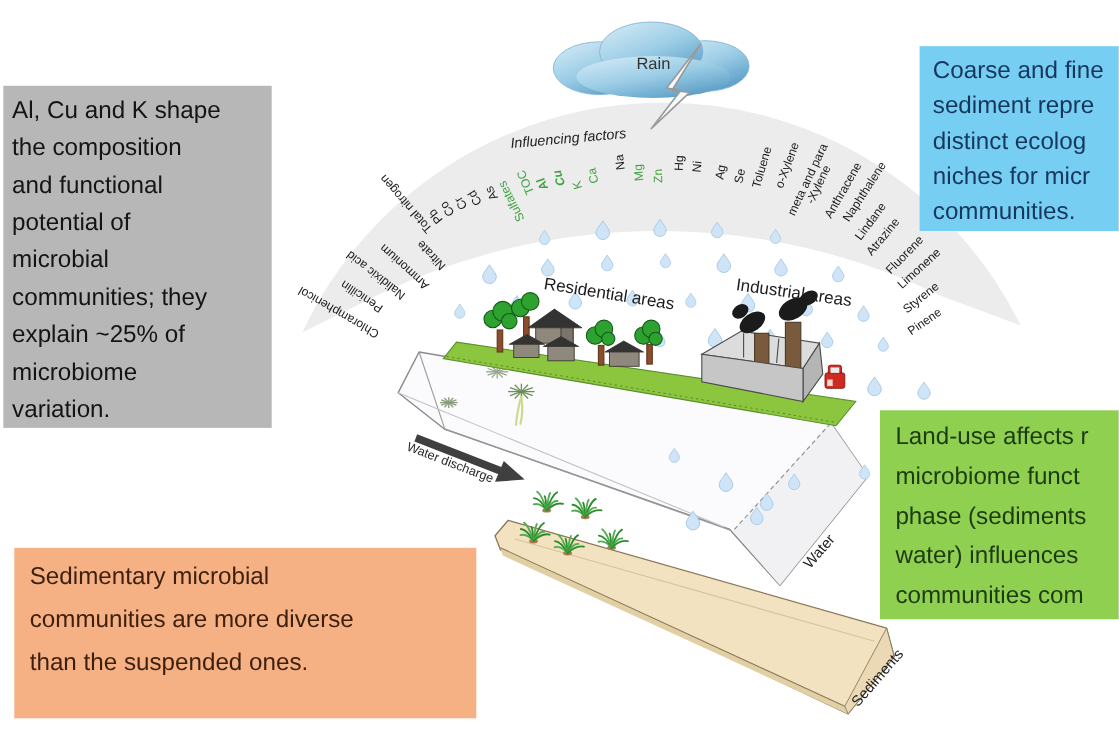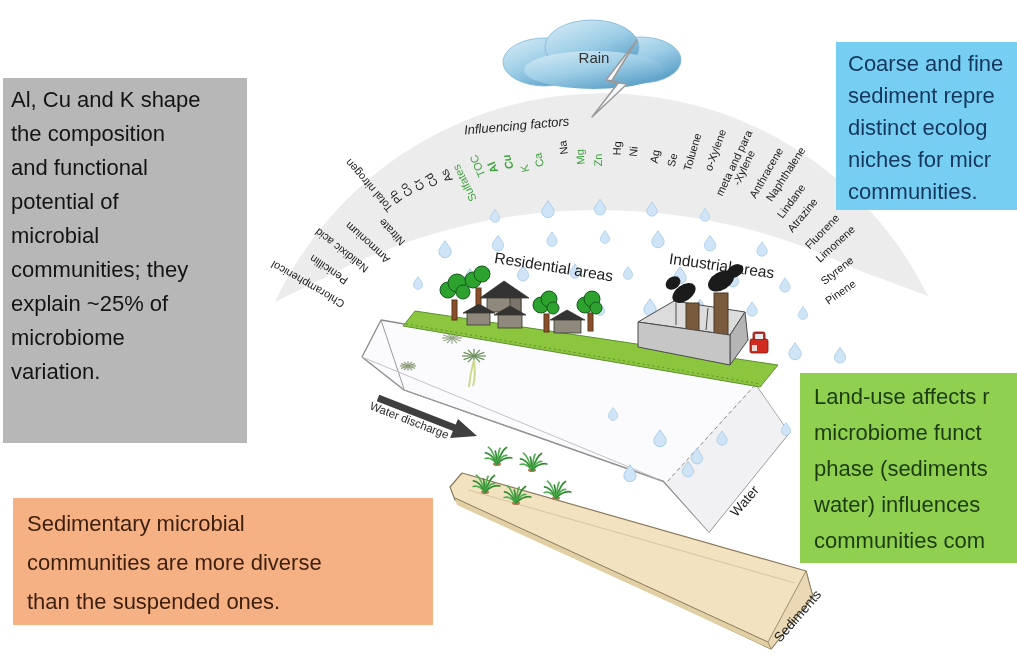--- a/index.html
+++ b/index.html
@@ -6,36 +6,36 @@
   body{
     width:1017px;height:663px;position:relative;overflow:hidden;
     background:#ffffff;font-family:"Liberation Sans",sans-serif;
   }
   svg{position:absolute;left:0;top:0;}
   .box{
     position:absolute;white-space:pre-line;box-sizing:border-box;
     font-family:"Liberation Sans",sans-serif;
   }
   .box-gray{
-    left:3px;top:78px;width:244px;height:365px;
+    left:3px;top:78px;width:244px;height:311px;
     background:#b7b7b7;color:#141414;
     font-size:22px;line-height:34px;padding:5px 8px;
   }
   .box-blue{
     left:836px;top:42px;width:230px;height:168px;
     background:#76cff2;color:#17365d;
     font-size:22px;line-height:32px;padding:6px 12px;
   }
   .box-green{
     left:800px;top:373px;width:270px;height:190px;
     background:#8fd051;color:#1d3a10;
     font-size:22px;line-height:36px;padding:6px 14px;
   }
   .box-orange{
-    left:13px;top:498px;width:420px;height:127px;
+    left:13px;top:498px;width:420px;height:155px;
     background:#f5b183;color:#3c1f0e;
     font-size:22px;line-height:39px;padding:6px 14px;
   }
   .arc-label{font-size:11px;}
   .arc-label.green{fill:#3fa33f;}
   .arc-label.black{fill:#1a1a1a;}
   .arc-label.bold{font-weight:bold;}
   .arc-label.italic{font-style:italic;}
 </style>
 </head>

